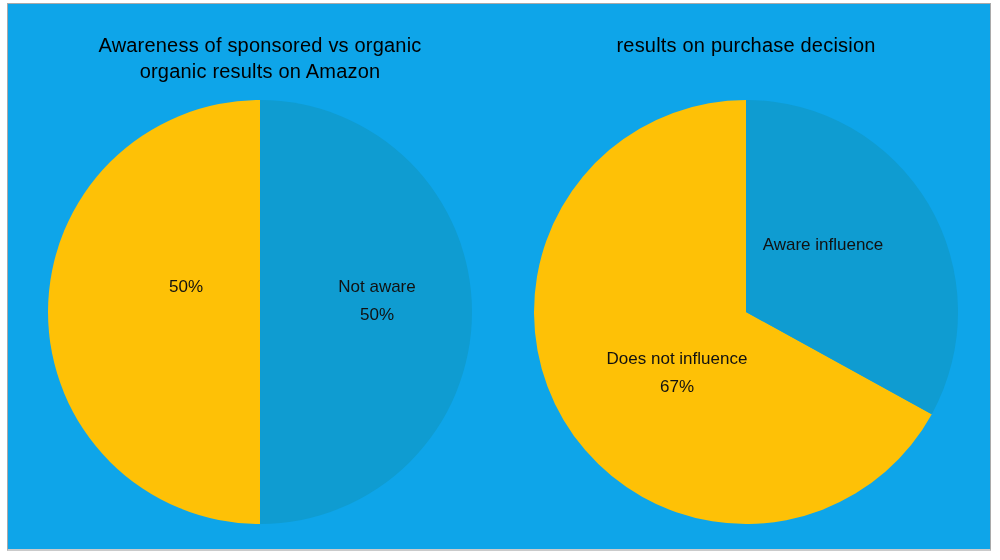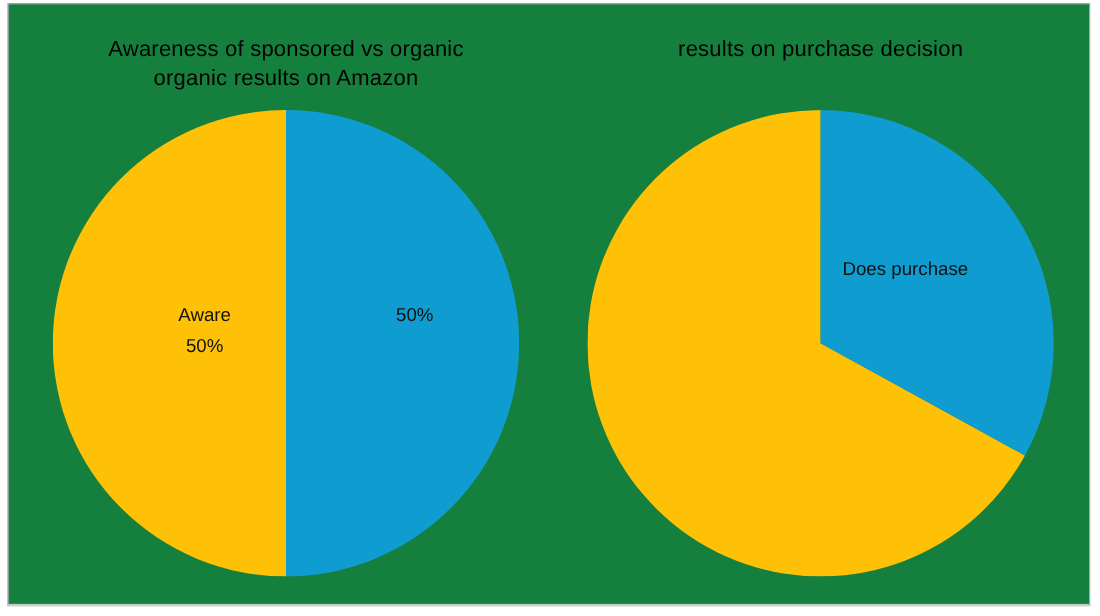--- a/index.html
+++ b/index.html
@@ -5,21 +5,21 @@
   * { margin: 0; padding: 0; box-sizing: border-box; }
   html, body {
     width: 1000px; height: 560px;
     background: #ffffff;
     font-family: "Liberation Sans", "DejaVu Sans", sans-serif;
   }
   .frame {
     position: absolute;
     left: 7px; top: 3px;
     width: 984px; height: 548px;
-    background: #15803d;
+    background: #0ea5e9;
     border: 1px solid #a9a9a9;
     border-bottom: 2px solid #cbcbcb;
     overflow: hidden;
   }
   .chart-title {
     position: absolute;
     text-align: center;
     font-size: 20px;
     line-height: 26px;
     color: #000000;
@@ -51,31 +51,35 @@
 
   <div class="chart-title" id="title-left">
     <span>Awareness of sponsored vs organic</span>
     <span>organic results on Amazon</span>
   </div>
   <svg class="pie" id="pie-left" width="424" height="424" viewBox="0 0 424 424">
       <path d="M 212 212 L 212.00 0.00 A 212 212 0 0 0 212.00 424.00 Z" fill="#FEC106"></path>
       <path d="M 212 212 L 212.00 424.00 A 212 212 0 0 0 212.00 0.00 Z" fill="#0F9CD1"></path>
     </svg>
   <div class="slice-label" id="label-aware">
-    <span>Aware</span>
     <span>50%</span>
   </div>
   <div class="slice-label" id="label-not-aware">
+    <span>Not aware</span>
     <span>50%</span>
   </div>
 
   <div class="chart-title" id="title-right">
     <span>results on purchase decision</span>
   </div>
   <svg class="pie" id="pie-right" width="424" height="424" viewBox="0 0 424 424">
       <path d="M 212 212 L 212.00 0.00 A 212 212 0 1 0 397.78 314.13 Z" fill="#FEC106"></path>
       <path d="M 212 212 L 397.78 314.13 A 212 212 0 0 0 212.00 0.00 Z" fill="#0F9CD1"></path>
     </svg>
+  <div class="slice-label" id="label-does-not">
+    <span>Does not influence</span>
+    <span>67%</span>
+  </div>
   <div class="slice-label" id="label-does-infl">
-    <span>Does purchase</span>
+    <span>Aware influence</span>
   </div>
 
 </div>
 
 </body></html>

